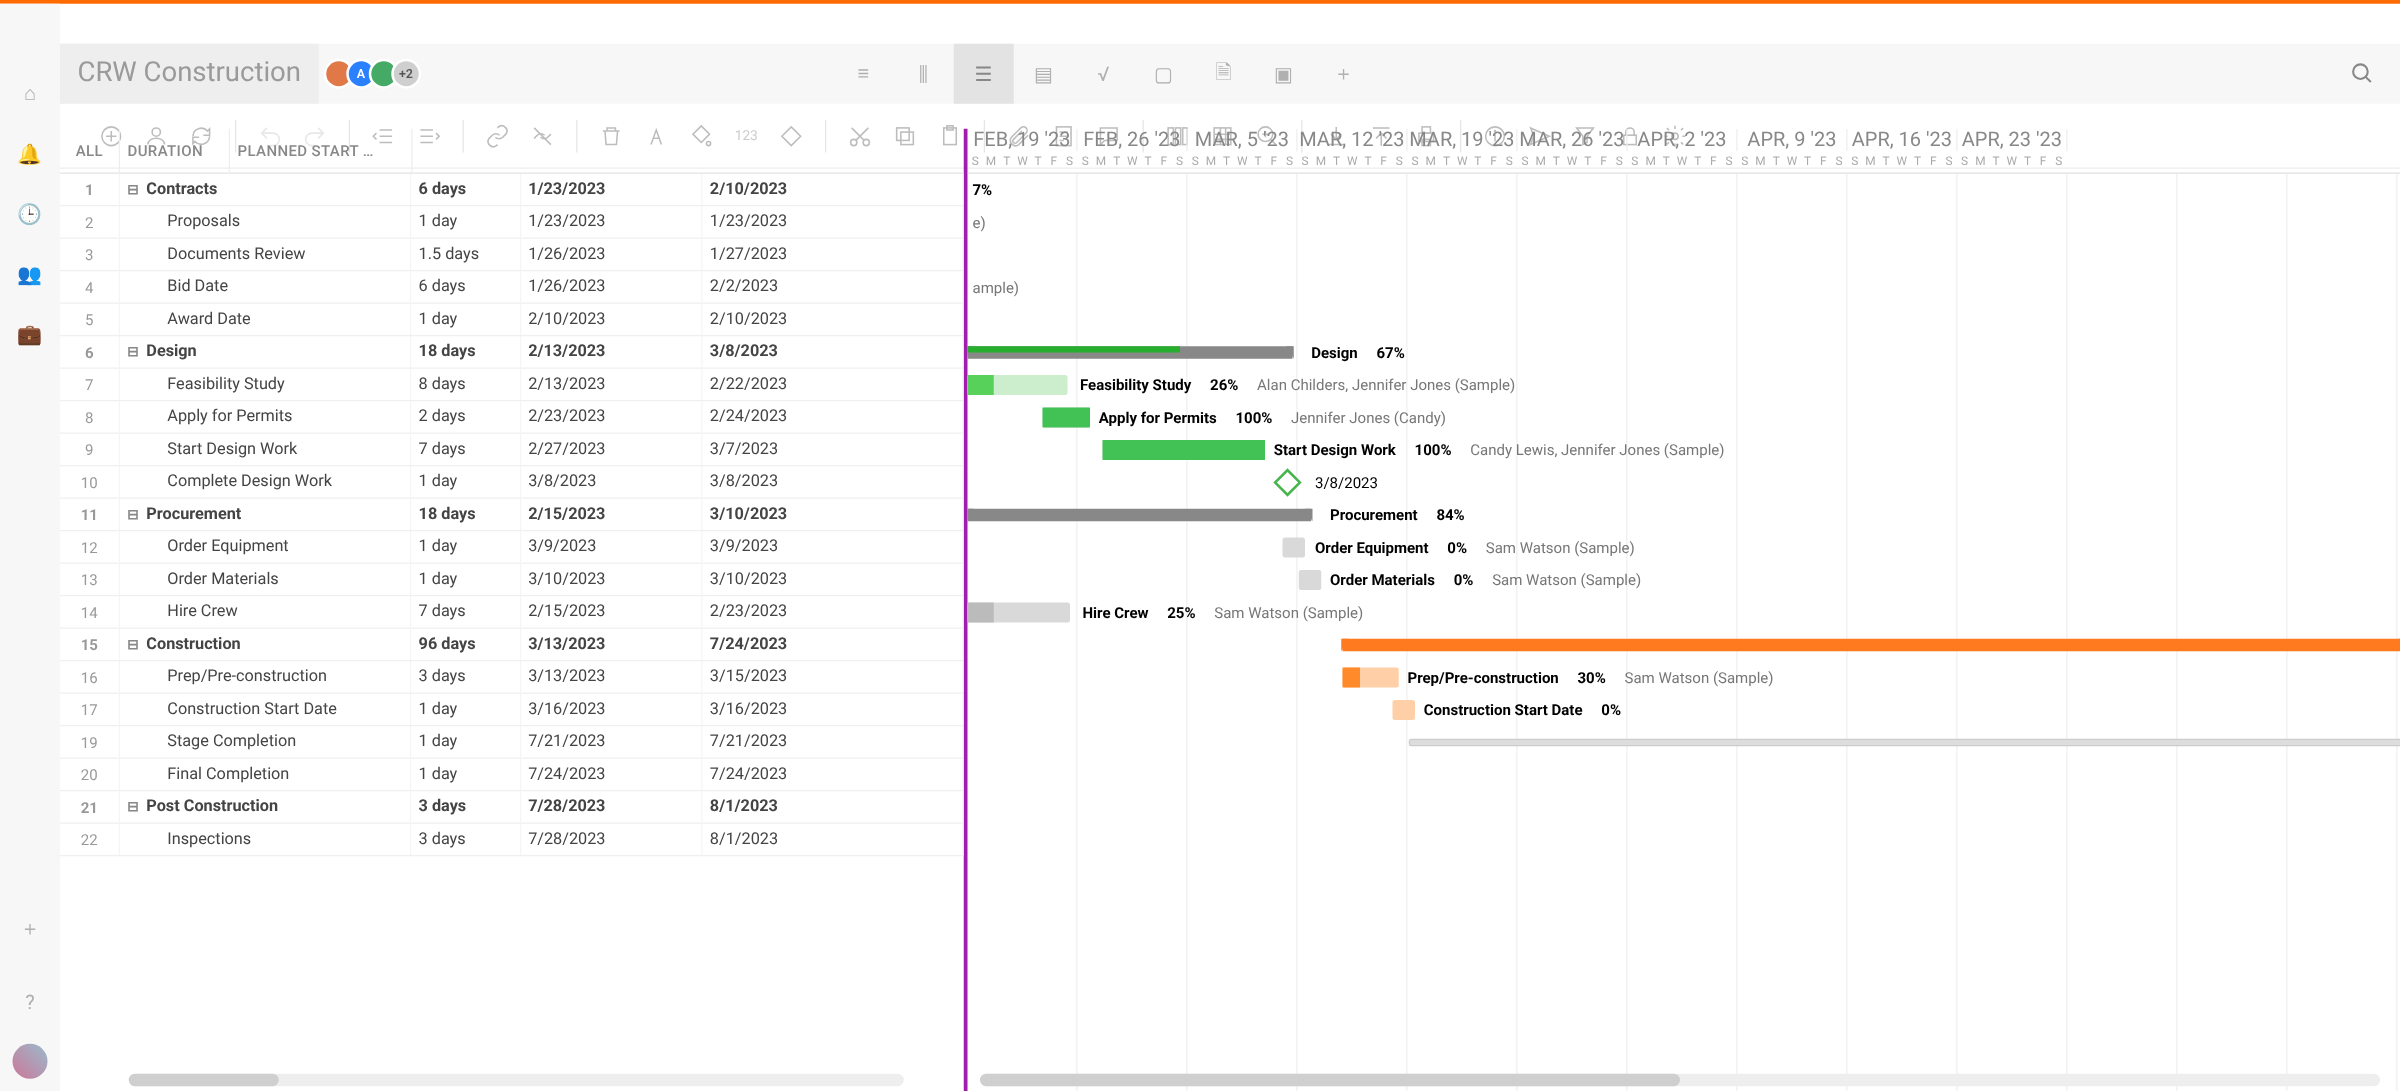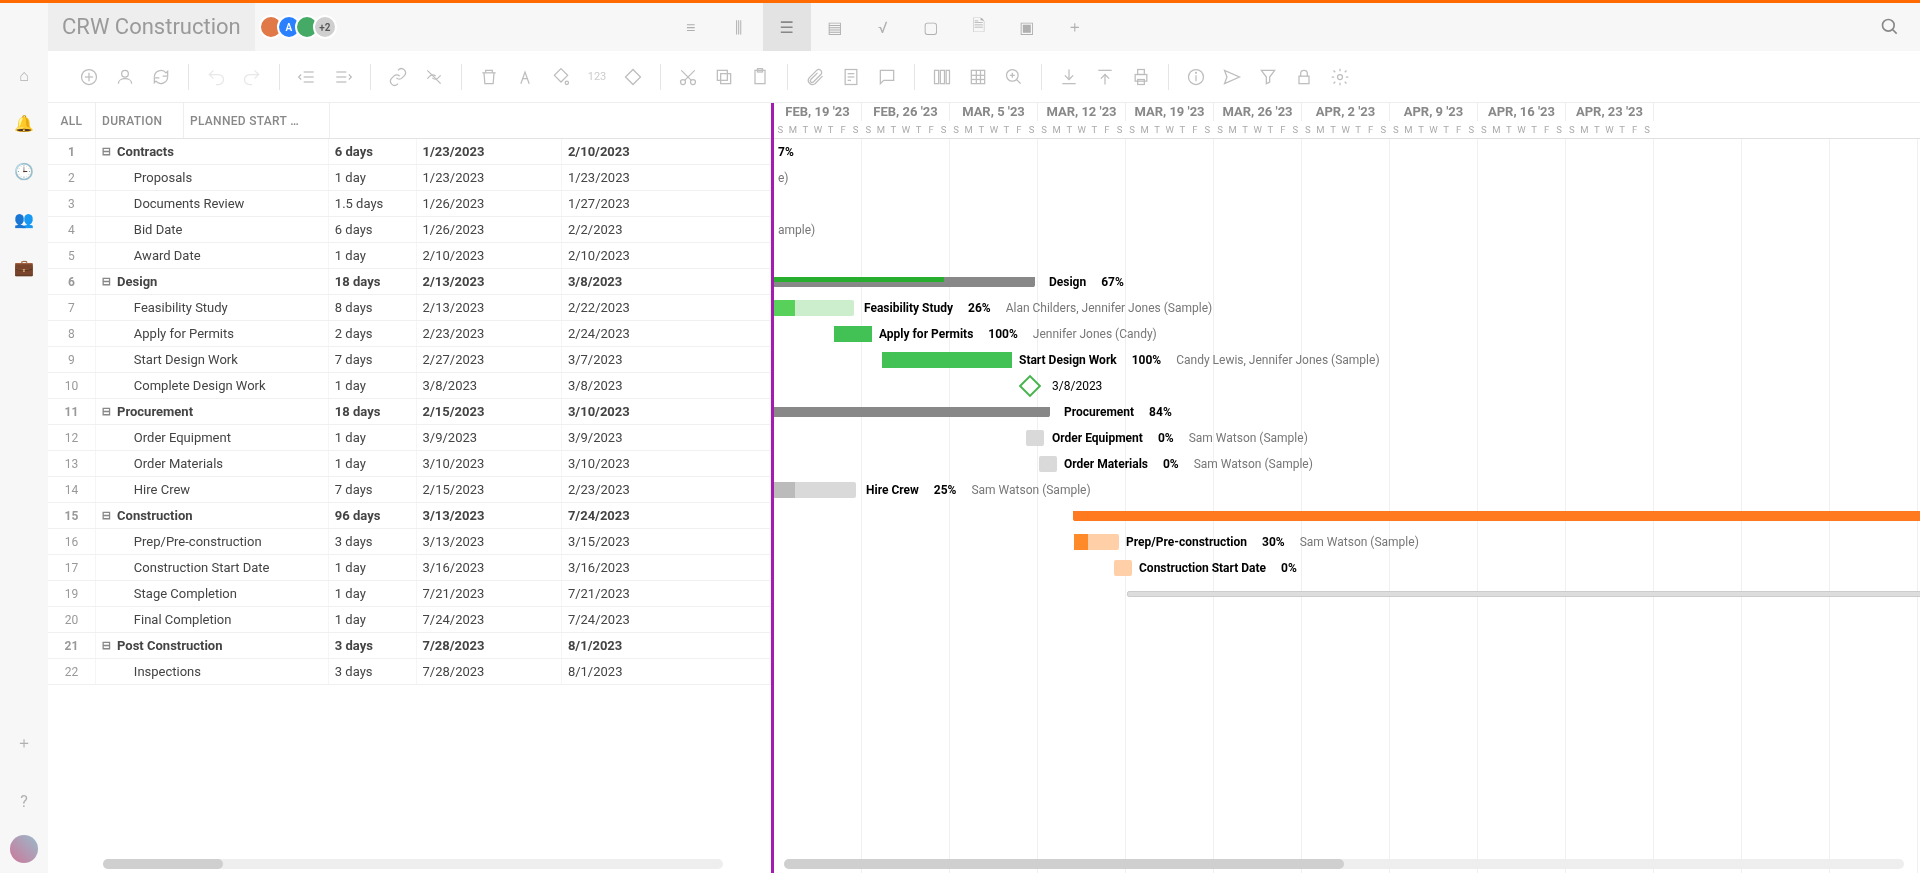--- a/index.html
+++ b/index.html
@@ -2,21 +2,21 @@
 <html><head>
 <meta charset="utf-8">
 <style>
 * { margin:0; padding:0; box-sizing:border-box; font-family:-apple-system,BlinkMacSystemFont,"Segoe UI",Roboto,sans-serif; }
 body { background:#fff; overflow:hidden; width:1920px; height:873px; position:relative; }
 
 
 .top-accent { height:3px; background:#ff6b00; }
 
 
-.header { height:48px; display:flex; align-items:center; background:#f7f7f7; }
+.header { height:48px; display:flex; align-items:center; background:#f7f7f7;margin-top:32px; }
 .pm-logo { width:48px; height:48px; display:flex; align-items:center; justify-content:center; }
 .pm-logo svg { width:28px; height:28px; }
 .project-title { padding:0 14px; height:48px; line-height:48px; font-size:22px; color:#9a9a9a; background:#eee; font-weight:400; }
 .avatars { display:flex; align-items:center; padding-left:10px; }
 .avatar { width:24px; height:24px; border-radius:50%; margin-left:-6px; font-size:10px; display:flex; align-items:center; justify-content:center; color:#fff; font-weight:600; border:2px solid #fff; }
 .avatar.more { background:#cfcfcf; color:#555; }
 .view-tabs { display:flex; margin-left:330px; height:48px; }
 .view-tab { width:48px; display:flex; align-items:center; justify-content:center; color:#b0b0b0; font-size:16px; cursor:pointer; }
 .view-tab.active { background:#e3e3e3; color:#888; }
 .header-right { margin-left:auto; display:flex; padding-right:12px; }
@@ -59,21 +59,21 @@
 .row .c-start { width:146px; }
 .row .c-finish { width:210px; }
 .row.group { font-weight:700; }
 .toggle { color:#888; margin-right:6px; font-size:11px;}
 .childpad { padding-left:32px; }
 
 
 .gantt { flex:1; position:relative; overflow:hidden; }
 .gantt-header { height:36px; display:flex; flex-direction:column; font-size:10px; color:#888; border-bottom:1px solid #e0e0e0;}
 .gantt-weeks { display:flex; height:18px; }
-.week { flex:0 0 88px; text-align:center; border-right:1px solid #eee; line-height:18px; font-weight:700; font-size:13px;}
+.week { flex:0 0 88px; text-align:center; border-right:1px solid #eee; line-height:18px; font-weight:400; font-size:16px;}
 .gantt-days { display:flex; height:18px; }
 .day { flex:0 0 12.57px; text-align:center; font-size:9.5px; color:#aaa; line-height:18px;}
 
 .gantt-body { position:relative; }
 .gantt-grid { position:absolute; inset:0; display:flex; }
 .gcol { flex:0 0 88px; border-right:1px solid #f0f0f0; height:1000px;}
 
 .grow { position:absolute; left:0; height:26px; display:flex; align-items:center; font-size:12px; }
 .bar { position:absolute; height:16px; border-radius:2px; }
 .bar-label { position:absolute; white-space:nowrap; font-size:12px; display:flex; gap:6px; align-items:center;}

